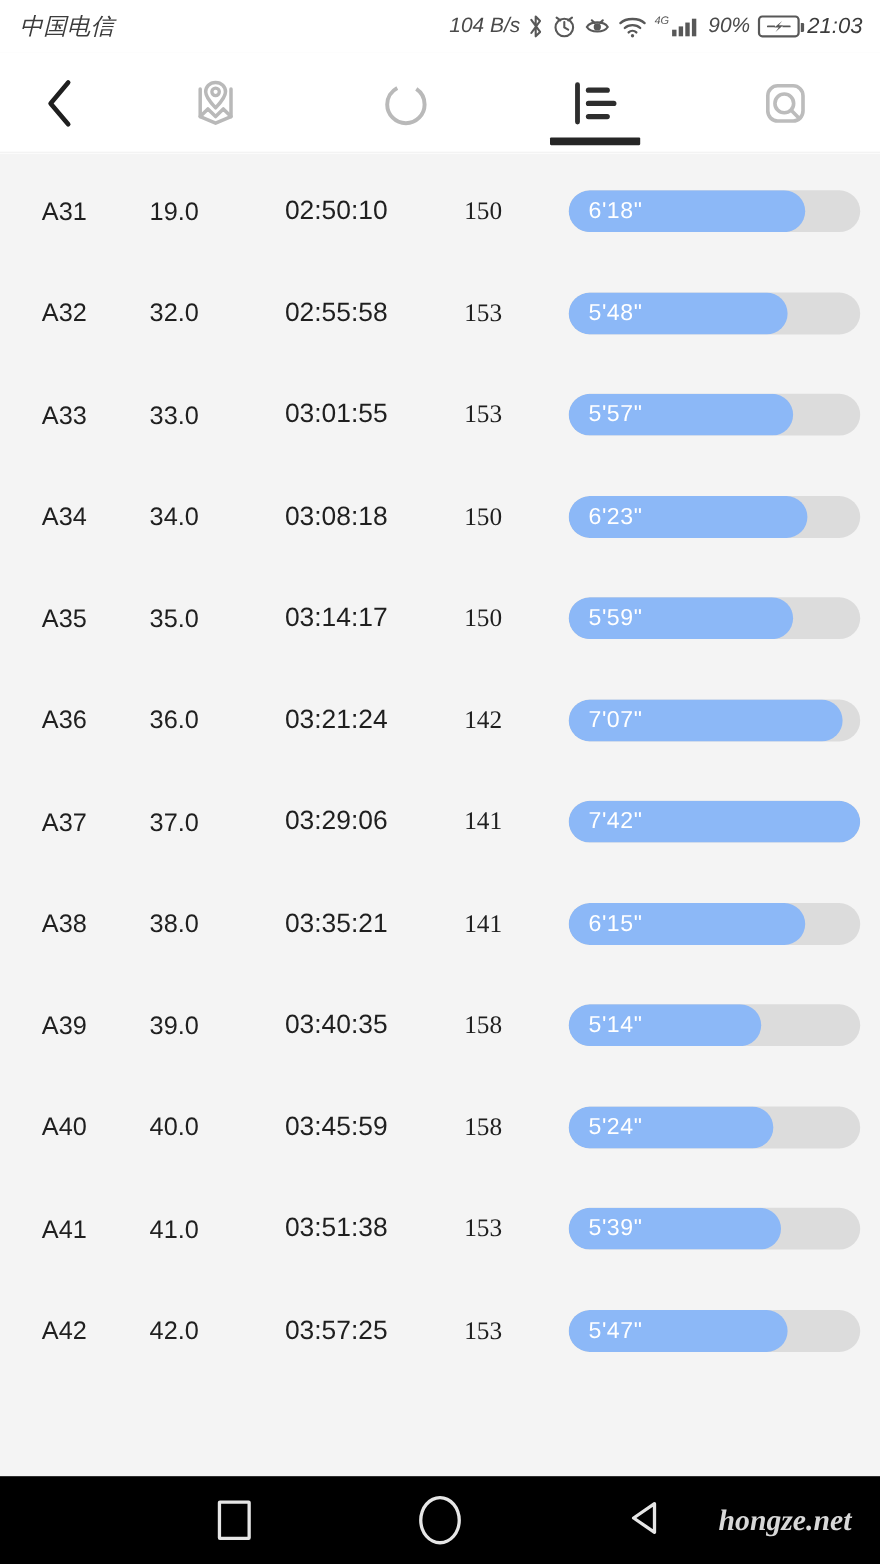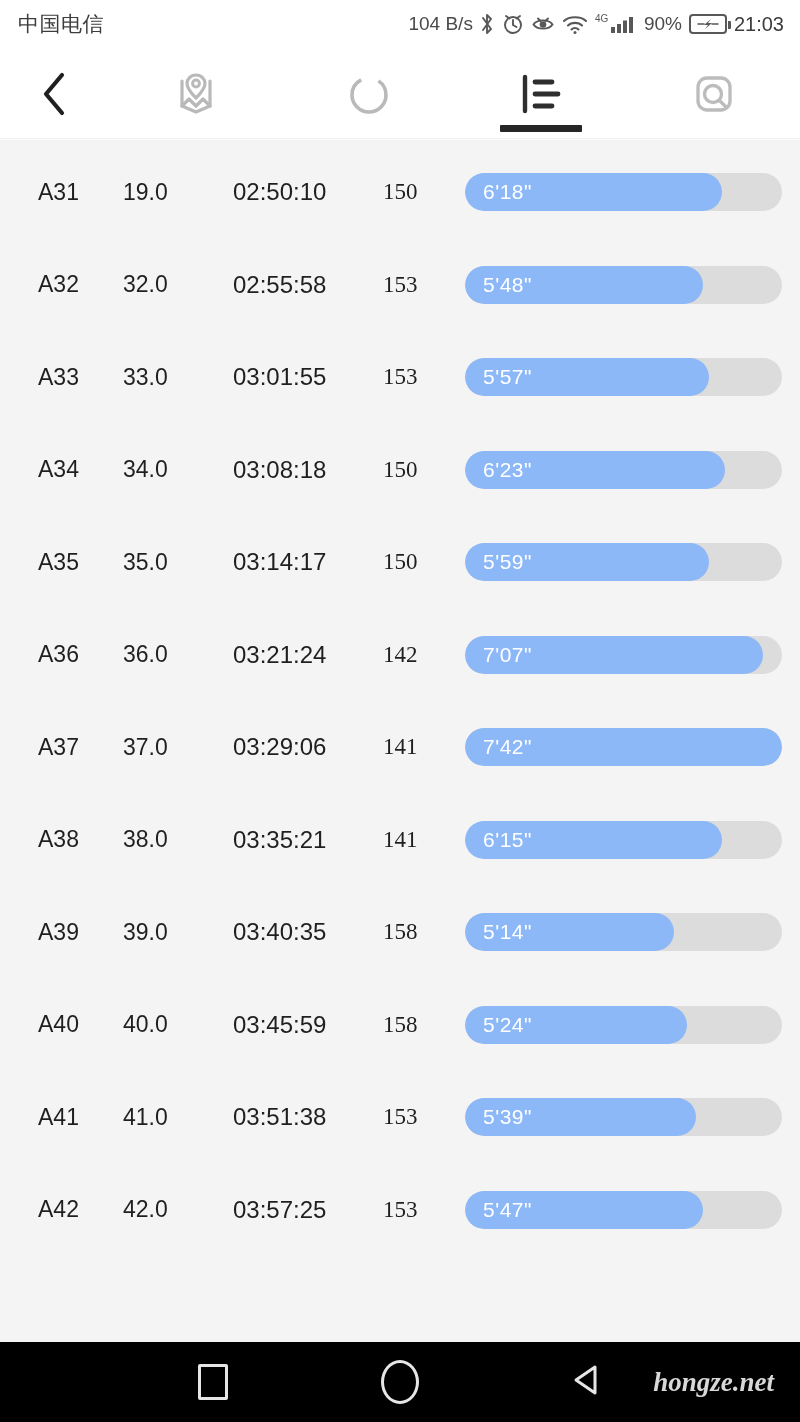--- a/index.html
+++ b/index.html
@@ -10,20 +10,21 @@
     overflow:hidden;
   }
   #phone { position:relative; width:800px; height:1422px; background:#f4f4f4; }
 
   
   .statusbar {
     height:48px; background:#ffffff;
     display:flex; align-items:center;
     padding:0 16px 0 18px;
     position:relative;
+    font-style:italic;
   }
   .carrier { font-size:21px; color:#3c3c3c; letter-spacing:0.5px; }
   .status-right {
     margin-left:auto; display:flex; align-items:center; gap:7px;
     color:#4a4a4a;
   }
   .netspeed { font-size:19px; color:#4a4a4a; letter-spacing:0px; }
   .sicon { display:inline-flex; align-items:center; justify-content:center; }
   .sicon svg { display:block; }
   .battpct { font-size:19px; color:#4a4a4a; }
@@ -79,21 +80,21 @@
   .seg-thumb {
     position:absolute; left:2px; top:2px;
     width:calc(50% - 2px); height:58px;
     background:#f3f3f3; border-radius:29px; z-index:1;
   }
 
   
   .list { padding:0 18px; margin-top:6px; }
   .row {
     height:92.5px;
-    display:flex; align-items:center;
+    display:flex; align-items:center;gap:13px;
   }
   .c-name  { width:105px; font-size:23px; color:#1f1f1f; padding-left:20px; }
   .c-dist  { width:110px; font-size:23px; color:#1f1f1f; }
   .c-time  { width:150px; font-size:24px; color:#1f1f1f; }
   .c-extra { width:82px;  font-size:23px; color:#1f1f1f;font-family:Liberation Serif, serif; }
   .c-bar   { flex:1; padding-right:0px; }
 
   .track {
     height:38px; background:#dcdcdc; border-radius:19px;
     position:relative; overflow:hidden;

